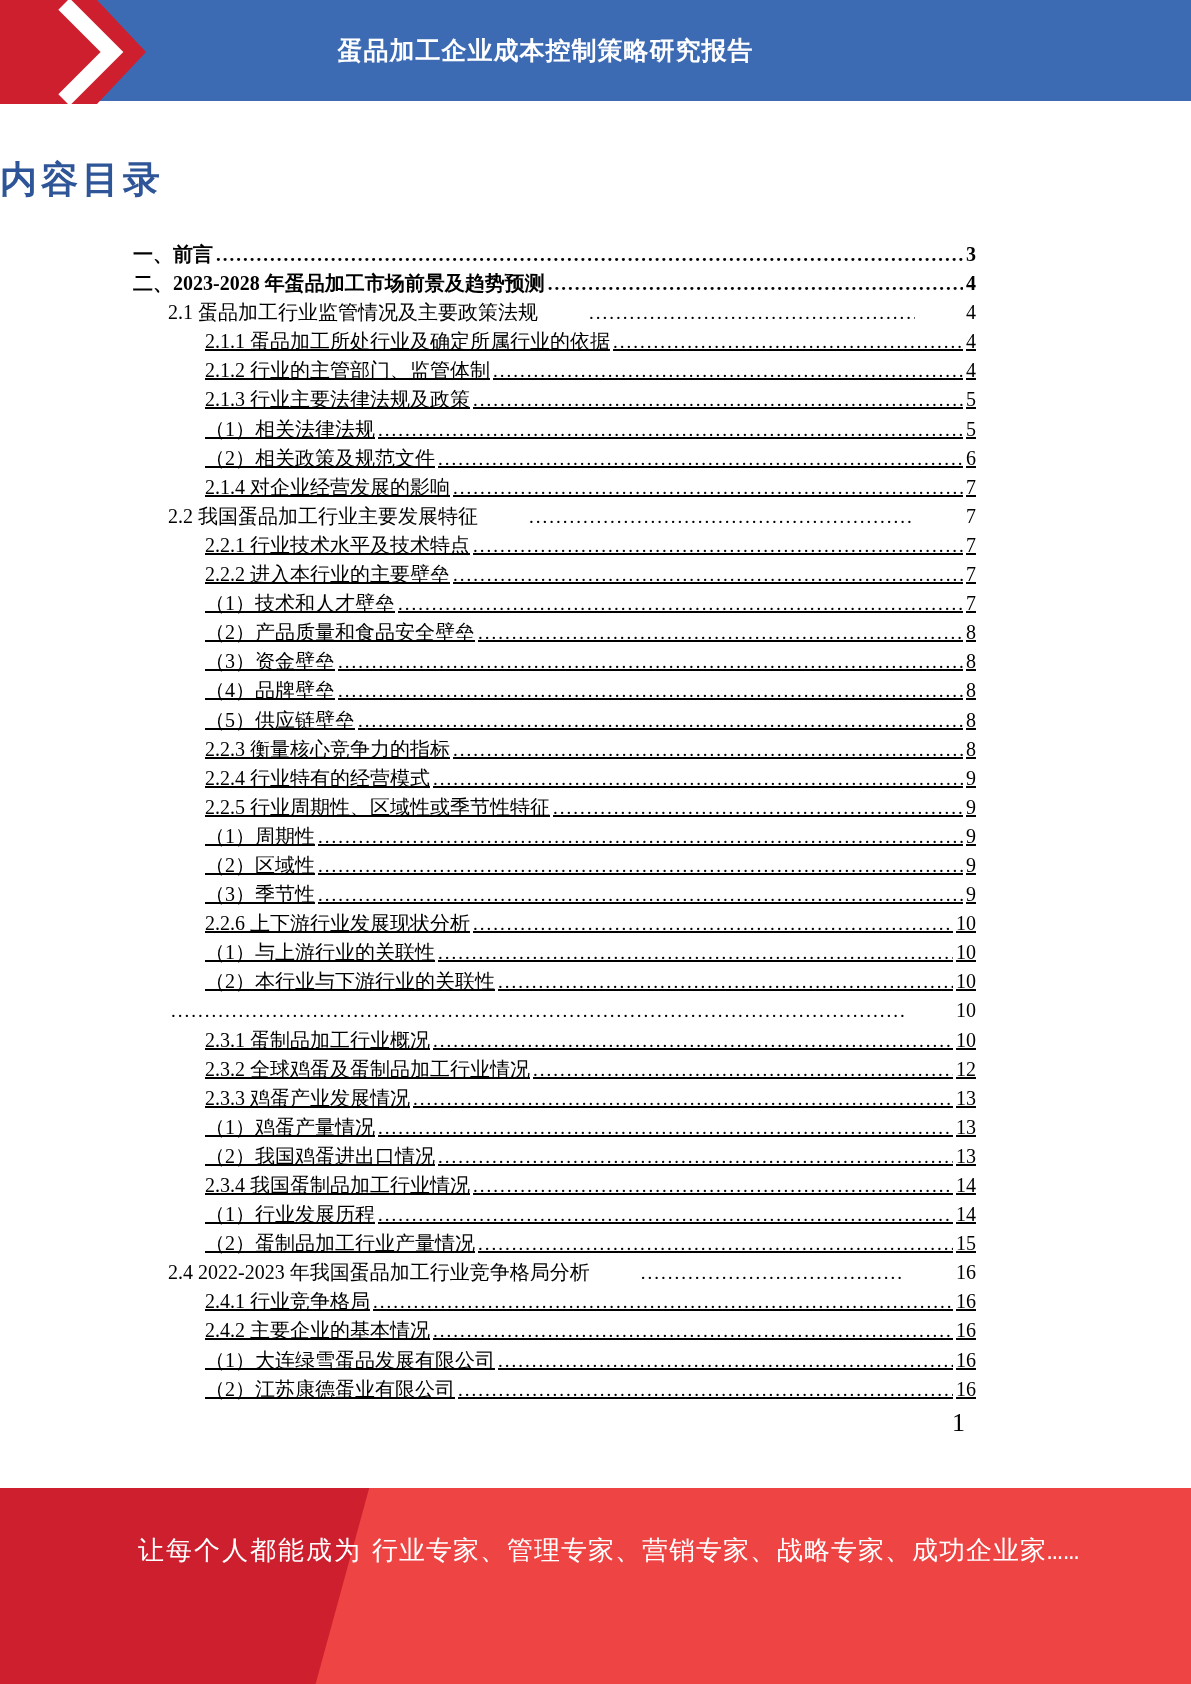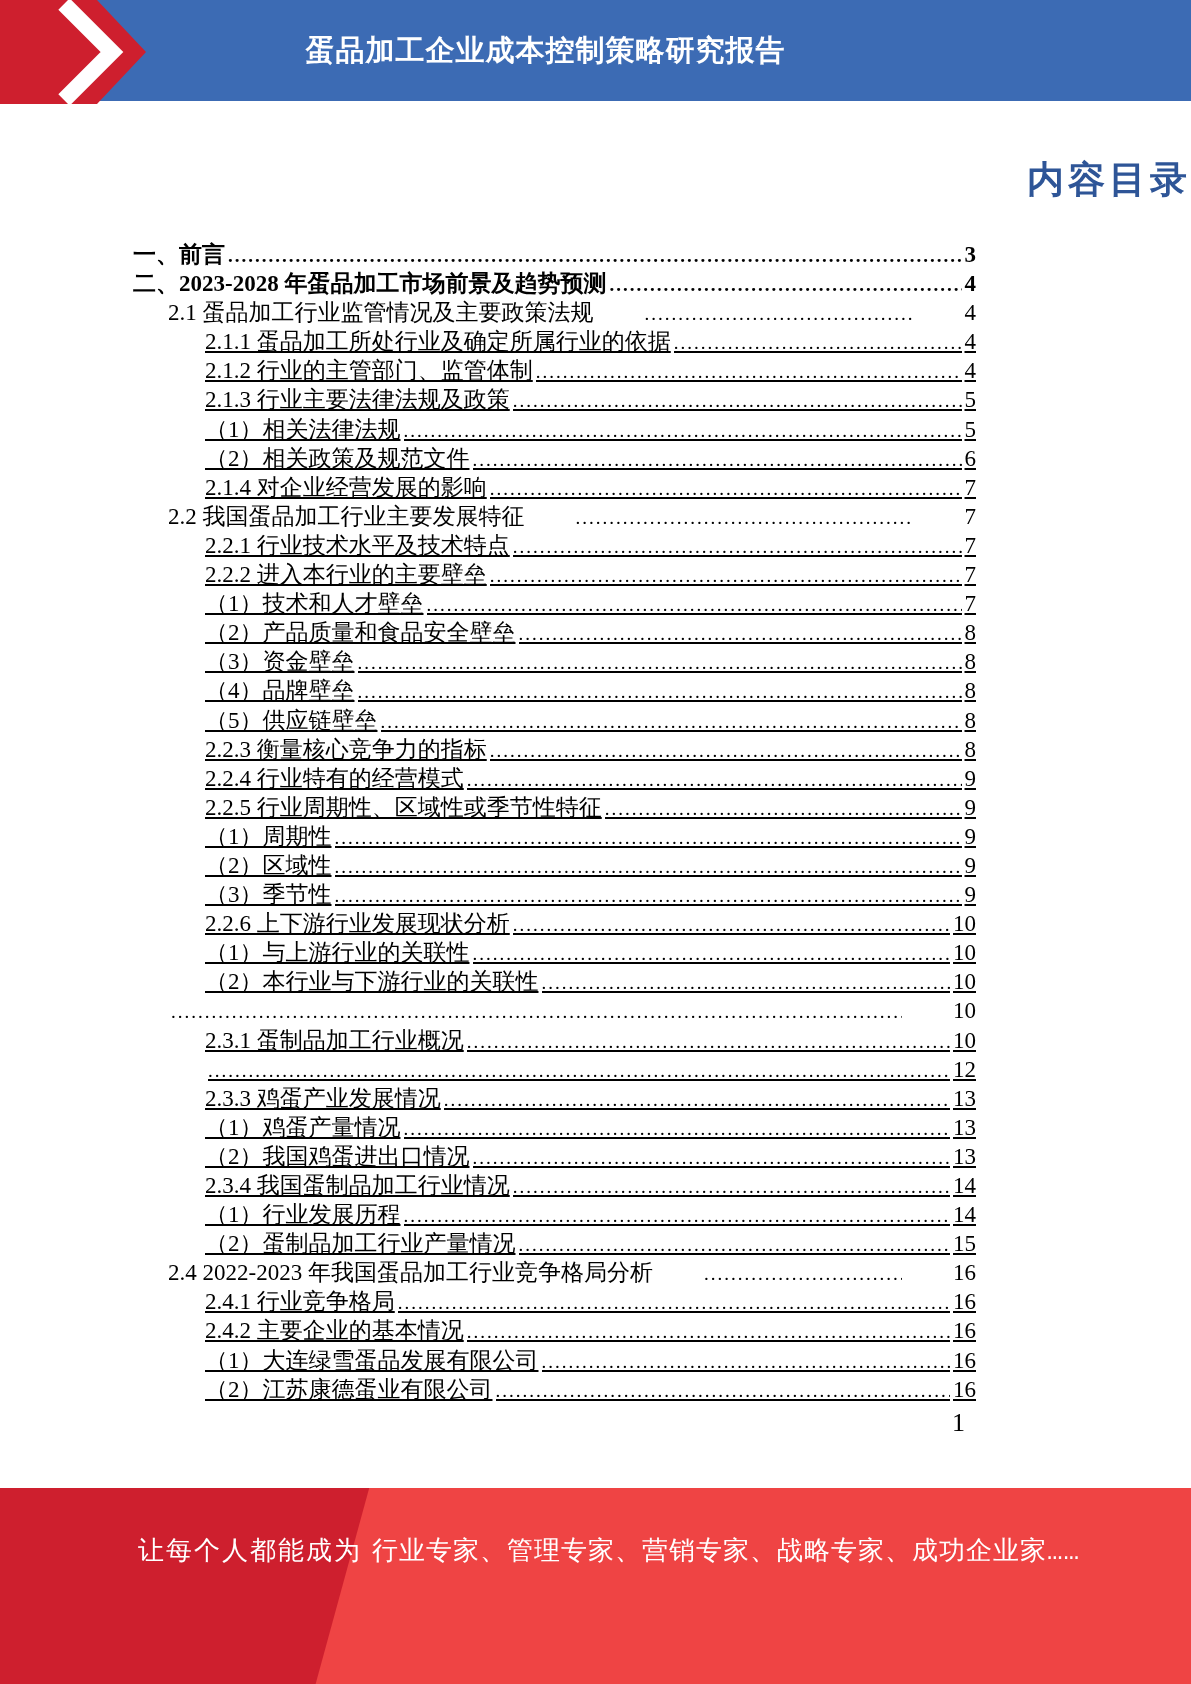--- a/index.html
+++ b/index.html
@@ -20,47 +20,47 @@
   }
   .ribbon {
     position:absolute; top:0; left:0; width:150px; height:104px;
   }
   .topbar-title {
     position:absolute; top:0; left:150px; right:250px; height:101px;
     display:flex; align-items:center; justify-content:center;
     color:#ffffff;
     font-family:"Liberation Sans", sans-serif;
     font-weight:bold;
-    font-size:29px;
+    font-size:25px;
     letter-spacing:1px;
     white-space:nowrap;
   }
 
   
   .toc-title {
     margin-top:155px;
-    text-align:right;
+    text-align:left;
     color:#2e5597;
     font-family:"Liberation Serif", serif;
     font-weight:bold;
     font-size:37px;
     letter-spacing:4px;
   }
 
   
   .toc {
     position:absolute;
     top:240px; left:133px;
     width:843px;
   }
   .toc-row {
     display:flex;
     align-items:flex-start;
     height:29.1px;
-    font-size:23px;
+    font-size:20px;
     color:#000000;
     line-height:29.1px;
     white-space:nowrap;
     cursor:pointer;
   }
   .toc-row.bold { font-weight:bold; }
   .toc-row.lvl0 { padding-left:0; }
   .toc-row.lvl1 { padding-left:35px;gap:48px; }
   .toc-row.lvl2 { padding-left:72px;text-decoration:underline; }
   .toc-text { flex:0 0 auto; }
@@ -268,20 +268,21 @@
       <div class="toc-row lvl1">
         <span class="dots"></span>
         <span class="toc-page">10</span>
       </div>
       <div class="toc-row lvl2">
         <span class="toc-text">2.3.1 蛋制品加工行业概况</span>
         <span class="dots"></span>
         <span class="toc-page">10</span>
       </div>
       <div class="toc-row lvl2">
+        <span class="toc-text">2.3.2 全球鸡蛋及蛋制品加工行业情况</span>
         <span class="dots"></span>
         <span class="toc-page">12</span>
       </div>
       <div class="toc-row lvl2">
         <span class="toc-text">2.3.3 鸡蛋产业发展情况</span>
         <span class="dots"></span>
         <span class="toc-page">13</span>
       </div>
       <div class="toc-row lvl2">
         <span class="toc-text">（1）鸡蛋产量情况</span>

